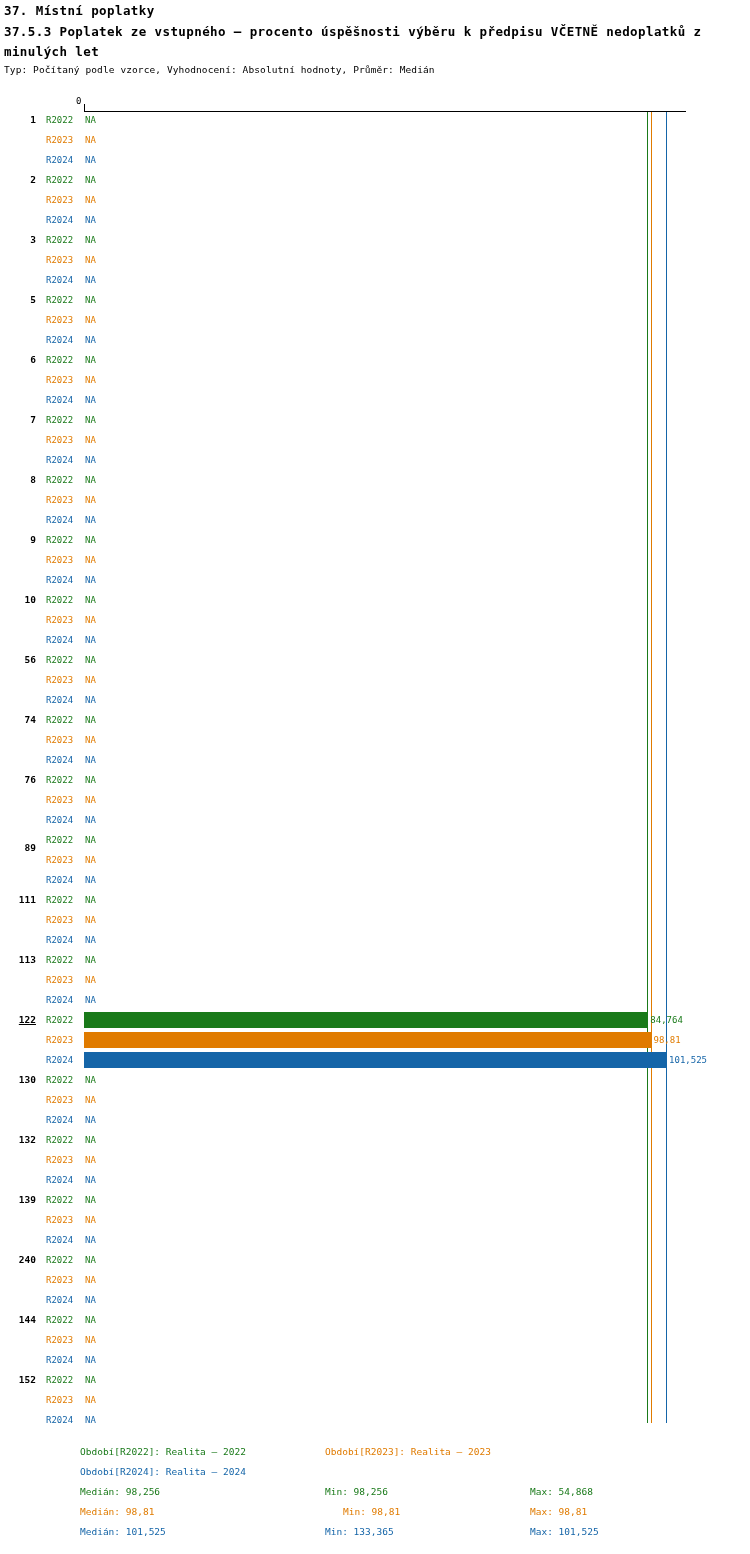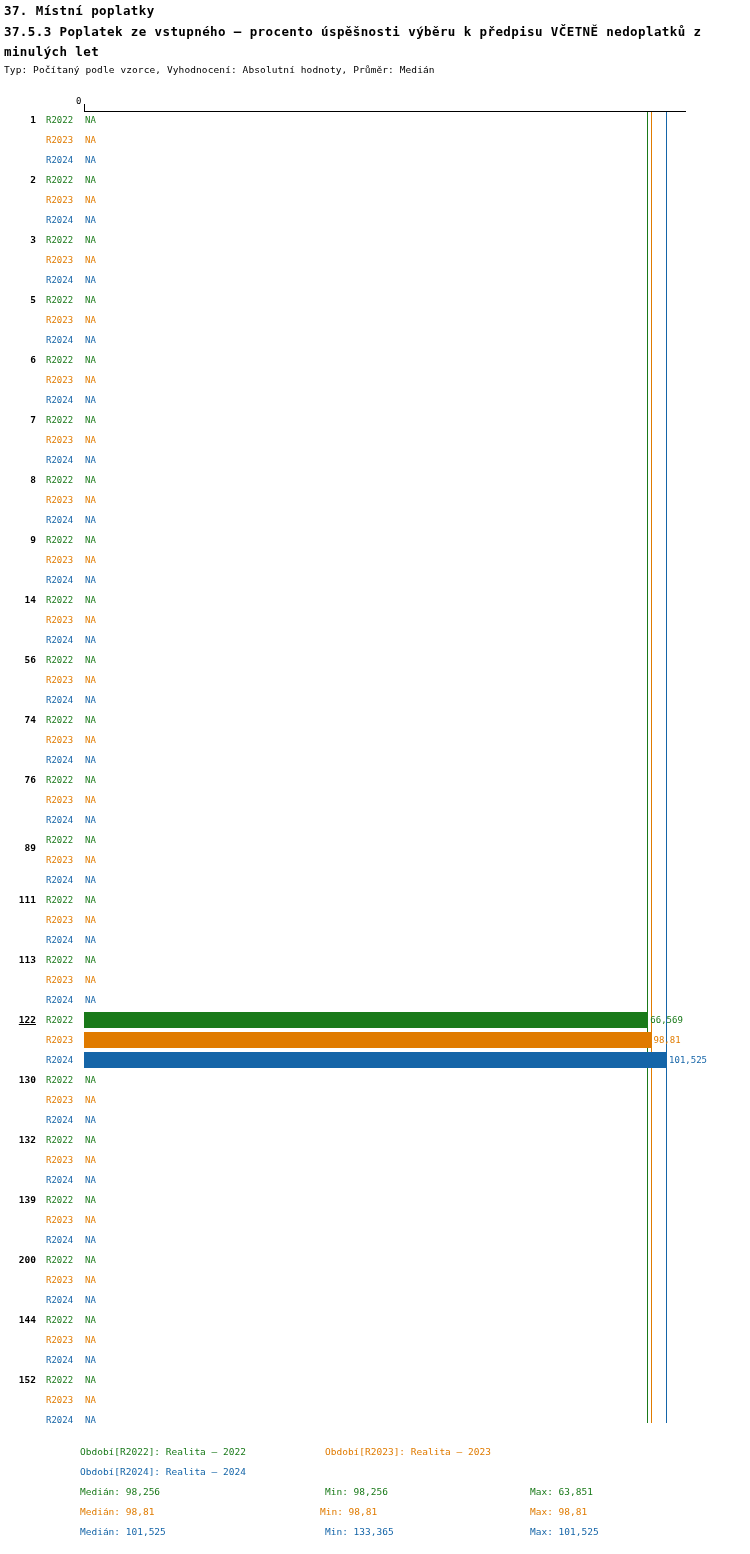--- a/index.html
+++ b/index.html
@@ -205,21 +205,21 @@
       <div class="srow" style="top: 20px;">
         <div class="period" style="color: rgb(224, 123, 0); top: 2px; line-height: 16px;">R2023</div>
         <div class="na" style="color: rgb(224, 123, 0);">NA</div>
       </div>
       <div class="srow" style="top: 40px;">
         <div class="period" style="color: rgb(21, 101, 168); top: 2px; line-height: 16px;">R2024</div>
         <div class="na" style="color: rgb(21, 101, 168);">NA</div>
       </div>
     </div>
     <div class="rowgroup" style="top: 590px; height: 60px;">
-      <div class="grp-label" style="top: 4px;">14</div>
+      <div class="grp-label" style="top: 4px;">10</div>
       <div class="srow" style="top: 0px;">
         <div class="period" style="color: rgb(26, 122, 26); top: 2px; line-height: 16px;">R2022</div>
         <div class="na" style="color: rgb(26, 122, 26);">NA</div>
       </div>
       <div class="srow" style="top: 20px;">
         <div class="period" style="color: rgb(224, 123, 0); top: 2px; line-height: 16px;">R2023</div>
         <div class="na" style="color: rgb(224, 123, 0);">NA</div>
       </div>
       <div class="srow" style="top: 40px;">
         <div class="period" style="color: rgb(21, 101, 168); top: 2px; line-height: 16px;">R2024</div>
@@ -314,21 +314,21 @@
       <div class="srow" style="top: 40px;">
         <div class="period" style="color: rgb(21, 101, 168); top: 2px; line-height: 16px;">R2024</div>
         <div class="na" style="color: rgb(21, 101, 168);">NA</div>
       </div>
     </div>
     <div class="rowgroup" style="top: 1010px; height: 60px;">
       <div class="grp-label" style="top: 4px; text-decoration: underline;">122</div>
       <div class="srow" style="top: 0px;">
         <div class="period" style="color: rgb(26, 122, 26); top: 2px; line-height: 16px;">R2022</div>
         <div class="bar" style="width: 563.334px; background: rgb(26, 122, 26);"></div>
-        <div class="val" style="left: 650.334px; color: rgb(26, 122, 26);">66,569</div>
+        <div class="val" style="left: 650.334px; color: rgb(26, 122, 26);">84,764</div>
       </div>
       <div class="srow" style="top: 20px;">
         <div class="period" style="color: rgb(224, 123, 0); top: 2px; line-height: 16px;">R2023</div>
         <div class="bar" style="width: 566.511px; background: rgb(224, 123, 0);"></div>
         <div class="val" style="left: 653.511px; color: rgb(224, 123, 0);">98,81</div>
       </div>
       <div class="srow" style="top: 40px;">
         <div class="period" style="color: rgb(21, 101, 168); top: 2px; line-height: 16px;">R2024</div>
         <div class="bar" style="width: 582.077px; background: rgb(21, 101, 168);"></div>
         <div class="val" style="left: 669.077px; color: rgb(21, 101, 168);">101,525</div>
@@ -373,21 +373,21 @@
       <div class="srow" style="top: 20px;">
         <div class="period" style="color: rgb(224, 123, 0); top: 2px; line-height: 16px;">R2023</div>
         <div class="na" style="color: rgb(224, 123, 0);">NA</div>
       </div>
       <div class="srow" style="top: 40px;">
         <div class="period" style="color: rgb(21, 101, 168); top: 2px; line-height: 16px;">R2024</div>
         <div class="na" style="color: rgb(21, 101, 168);">NA</div>
       </div>
     </div>
     <div class="rowgroup" style="top: 1250px; height: 60px;">
-      <div class="grp-label" style="top: 4px;">200</div>
+      <div class="grp-label" style="top: 4px;">240</div>
       <div class="srow" style="top: 0px;">
         <div class="period" style="color: rgb(26, 122, 26); top: 2px; line-height: 16px;">R2022</div>
         <div class="na" style="color: rgb(26, 122, 26);">NA</div>
       </div>
       <div class="srow" style="top: 20px;">
         <div class="period" style="color: rgb(224, 123, 0); top: 2px; line-height: 16px;">R2023</div>
         <div class="na" style="color: rgb(224, 123, 0);">NA</div>
       </div>
       <div class="srow" style="top: 40px;">
         <div class="period" style="color: rgb(21, 101, 168); top: 2px; line-height: 16px;">R2024</div>
@@ -425,20 +425,20 @@
       </div>
     </div>
   </div>
 
 <div id="legend">
     <div class="lg" style="left: 80px; top: 0px; color: rgb(26, 122, 26);">Období[R2022]: Realita – 2022</div>
     <div class="lg" style="left: 325px; top: 0px; color: rgb(224, 123, 0);">Období[R2023]: Realita – 2023</div>
     <div class="lg" style="left: 80px; top: 20px; color: rgb(21, 101, 168);">Období[R2024]: Realita – 2024</div>
     <div class="lg" style="left: 80px; top: 40px; color: rgb(26, 122, 26);">Medián: 98,256</div>
     <div class="lg" style="left: 325px; top: 40px; color: rgb(26, 122, 26);">Min: 98,256</div>
-    <div class="lg" style="left: 530px; top: 40px; color: rgb(26, 122, 26);">Max: 63,851</div>
+    <div class="lg" style="left: 530px; top: 40px; color: rgb(26, 122, 26);">Max: 54,868</div>
     <div class="lg" style="left: 80px; top: 60px; color: rgb(224, 123, 0);">Medián: 98,81</div>
-    <div class="lg" style="left: 320px; top: 60px; color: rgb(224, 123, 0);">Min: 98,81</div>
+    <div class="lg" style="left: 343px; top: 60px; color: rgb(224, 123, 0);">Min: 98,81</div>
     <div class="lg" style="left: 530px; top: 60px; color: rgb(224, 123, 0);">Max: 98,81</div>
     <div class="lg" style="left: 80px; top: 80px; color: rgb(21, 101, 168);">Medián: 101,525</div>
     <div class="lg" style="left: 325px; top: 80px; color: rgb(21, 101, 168);">Min: 133,365</div>
     <div class="lg" style="left: 530px; top: 80px; color: rgb(21, 101, 168);">Max: 101,525</div>
   </div>
 
 </body></html>

